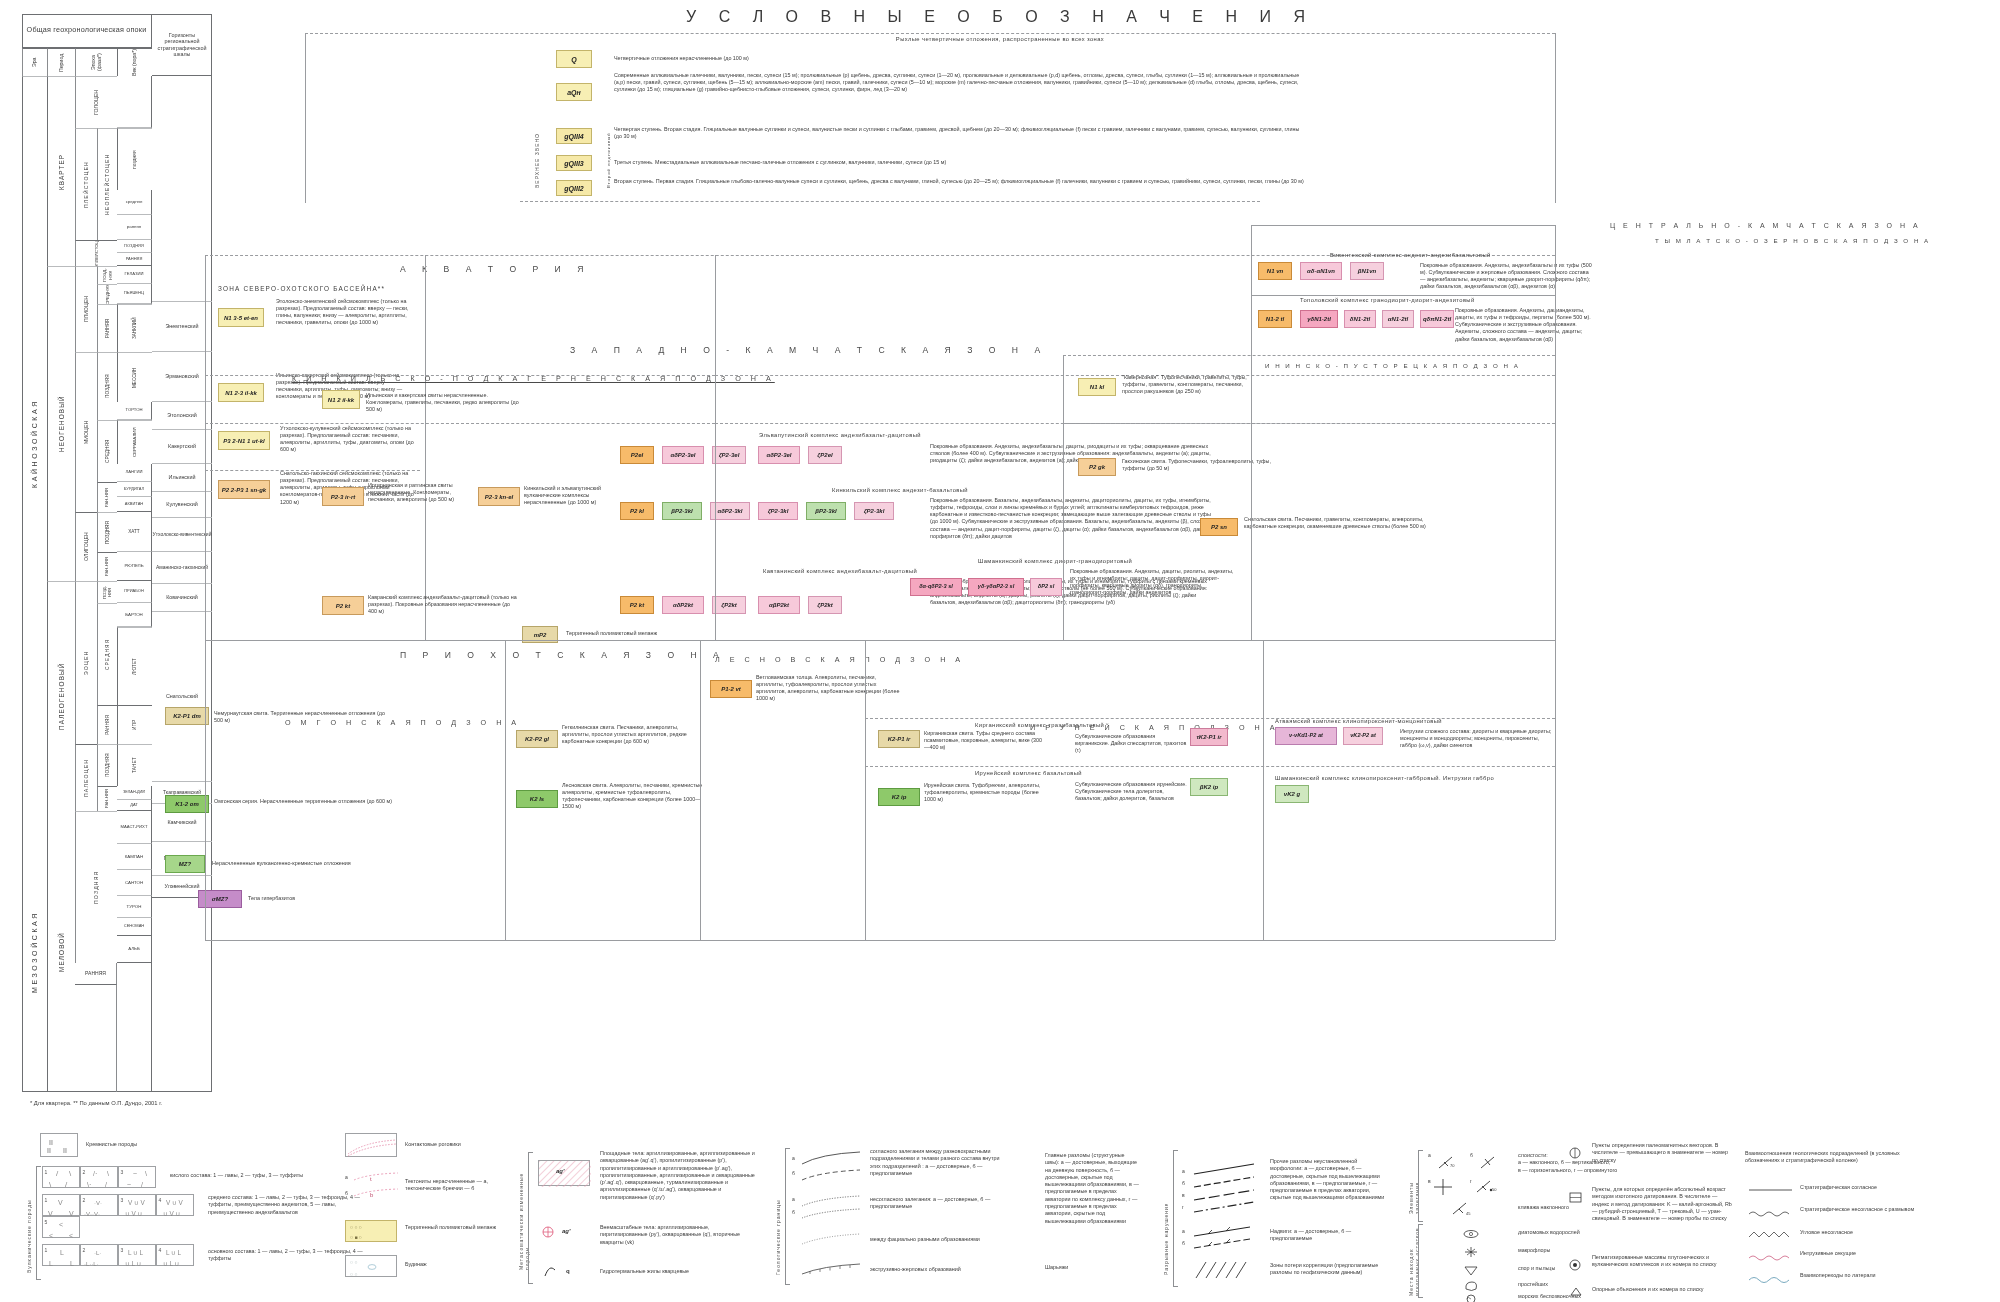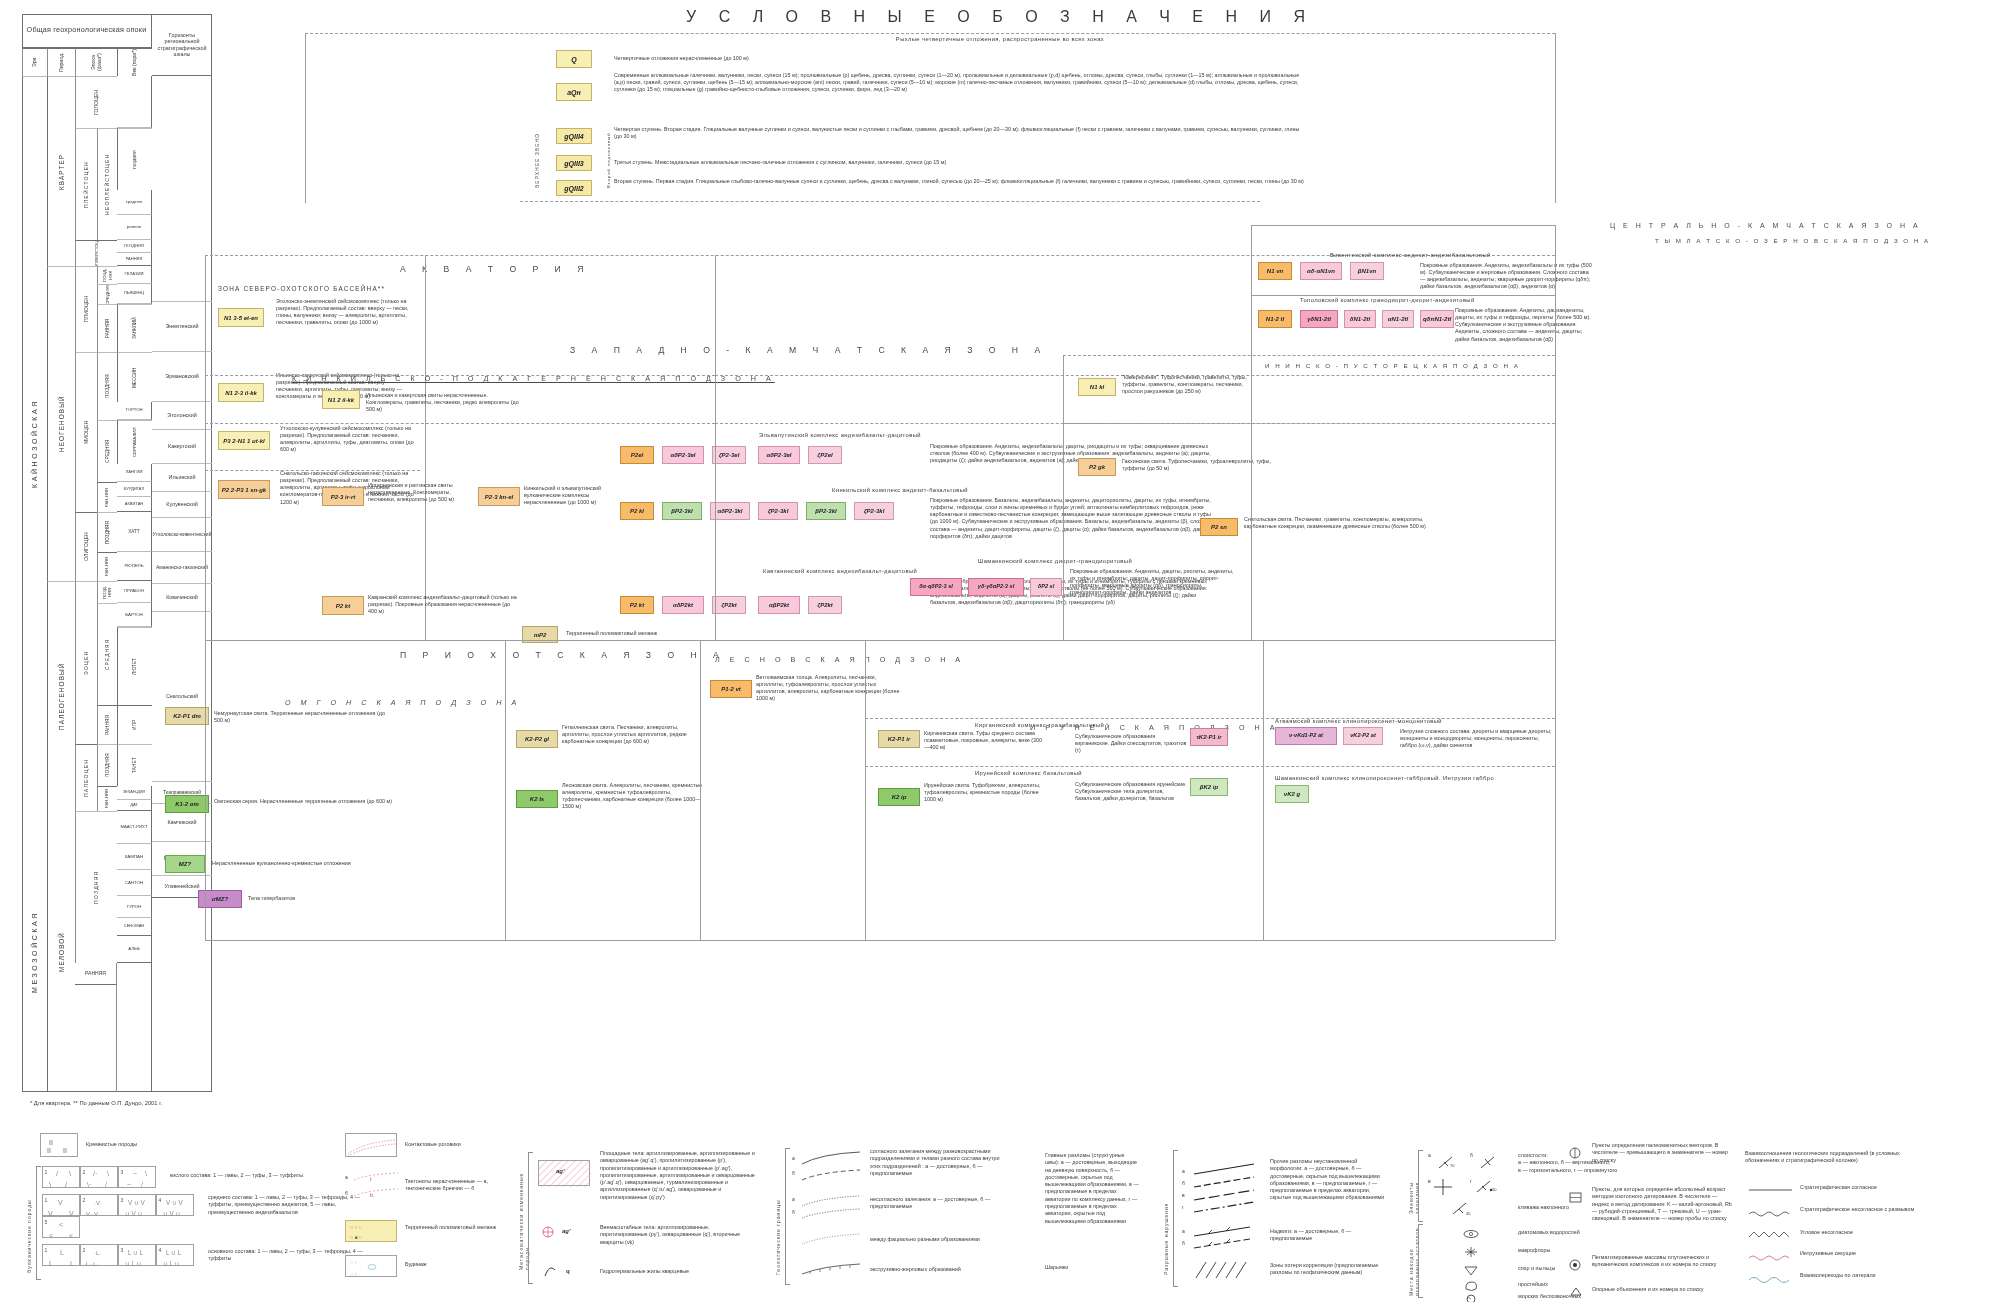--- a/index.html
+++ b/index.html
@@ -309,21 +309,21 @@
 <div class="vline" style="left:1063px;top:355px;height:285px;"></div>
 <div class="vline" style="left:1251px;top:225px;height:415px;"></div>
 <div class="hline" style="left:1251px;top:225px;width:304px;"></div>
 <div class="hline" style="left:1251px;top:295px;width:304px;"></div>
 <div class="vline" style="left:1555px;top:225px;height:415px;"></div>
 <div class="dline" style="left:1063px;top:423px;width:492px;"></div>
 <div class="dline" style="left:1063px;top:355px;width:492px;"></div>
 <div class="hline" style="left:205px;top:640px;width:1350px;"></div>
 
 <div class="bigzone" style="left:400px;top:650px;">П Р И О Х О Т С К А Я   З О Н А</div>
-<div class="midzone" style="left:285px;top:698px;font-style:italic;">О М Г О Н С К А Я   П О Д З О Н А</div>
+<div class="midzone" style="left:285px;top:718px;">О М Г О Н С К А Я   П О Д З О Н А</div>
 <div class="midzone" style="left:715px;top:655px;">Л Е С Н О В С К А Я   П О Д З О Н А</div>
 <div class="midzone" style="left:1030px;top:723px;">И Р У Н Е Й С К А Я   П О Д З О Н А</div>
 
 <div class="lbox tan" style="left:165px;top:707px;width:44px;height:18px;font-size:6px;">K2-P1 dm</div>
 <div class="ltext" style="left:214px;top:710px;width:180px;">Чемурнаутская свита. Терригенные нерасчлененные отложения (до 500 м)</div>
 
 <div class="lbox gr" style="left:165px;top:795px;width:44px;height:18px;font-size:6px;">K1-2 om</div>
 <div class="ltext" style="left:214px;top:798px;width:180px;">Омгонская серия. Нерасчлененные терригенные отложения (до 600 м)</div>
 
 <div class="lbox gr2" style="left:165px;top:855px;width:40px;height:18px;font-size:6px;">MZ?</div>

